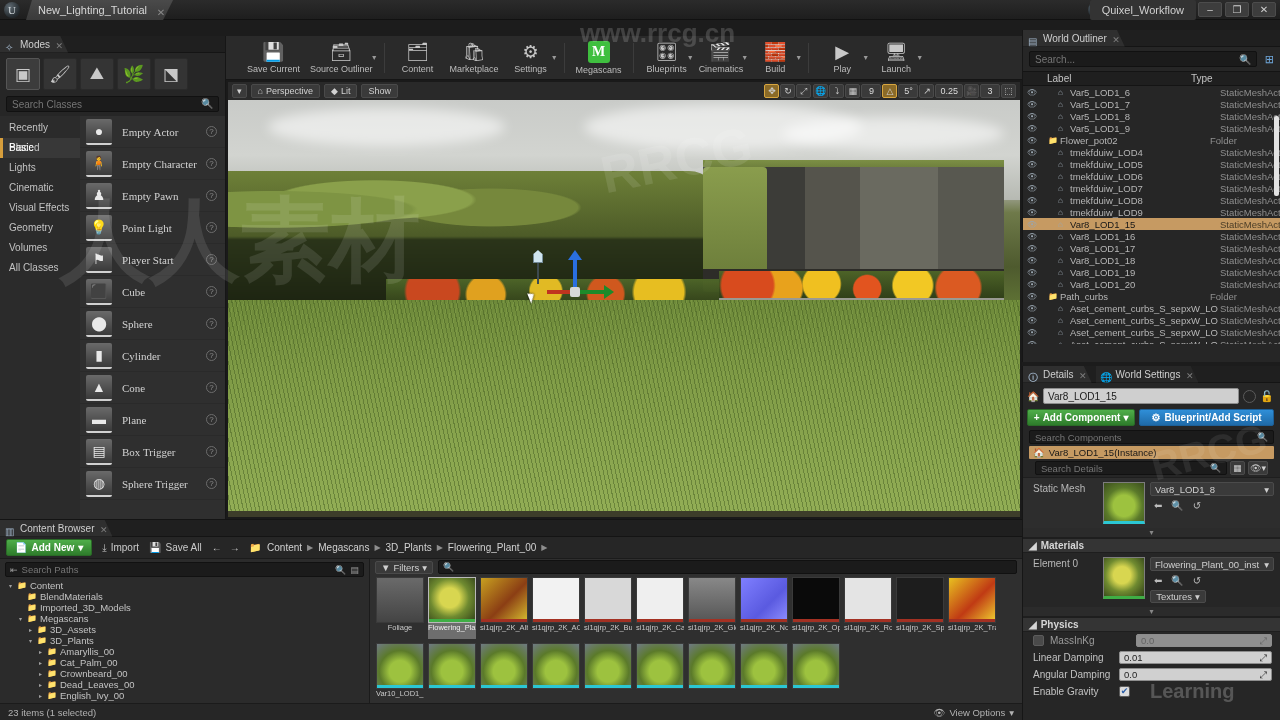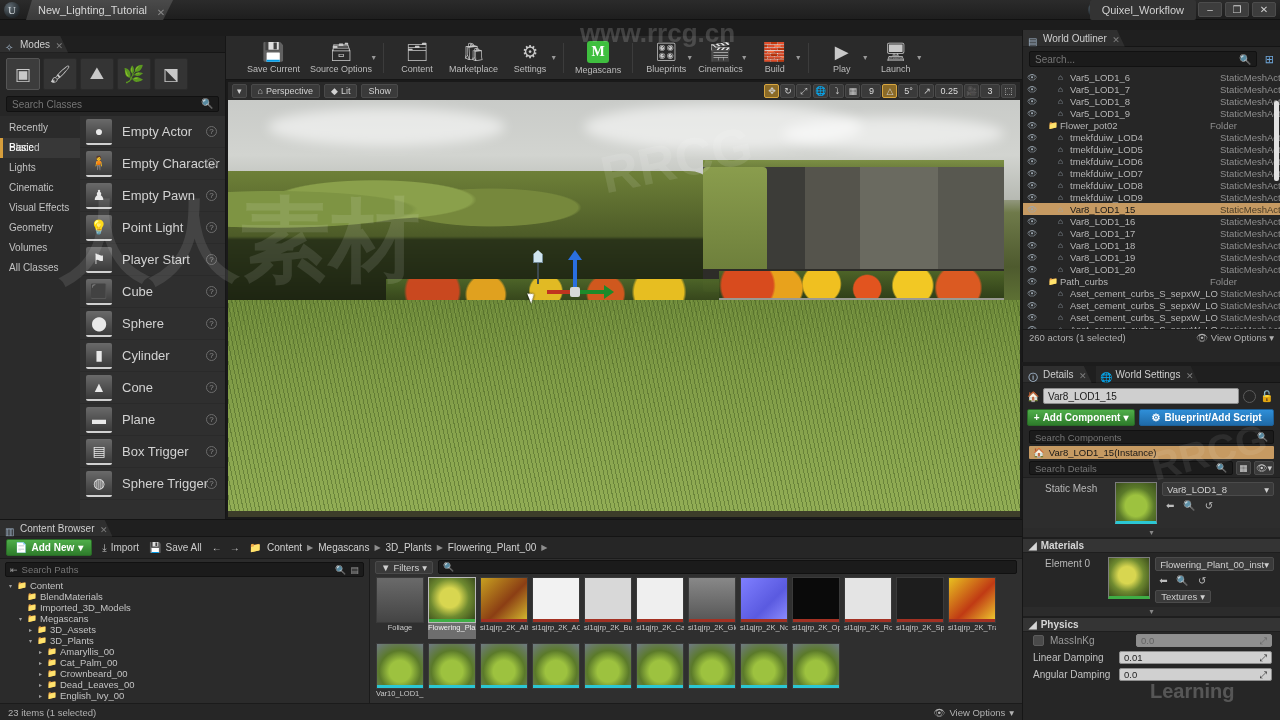--- a/index.html
+++ b/index.html
@@ -111,21 +111,21 @@
     height:32px; display:flex; align-items:center; padding-left:6px;
     border-bottom:1px solid #2a2a2a; position:relative;
   }
   .class-thumb {
     width:26px; height:26px; border-radius:2px; margin-right:10px;
     background: linear-gradient(#6a6a6a,#3a3a3a);
     border-bottom:2px solid #d0d0d0;
     display:flex; align-items:center; justify-content:center;
     font-size:14px; color:#e9e9e9;
   }
-  .class-name { font-size:13px; color:#d2d2d2; }
+  .class-name { font-size:11px; color:#d2d2d2;font-family:Liberation Serif, serif; }
   .class-help {
     position:absolute; right:8px; top:10px; width:11px; height:11px;
     border:1px solid #6c6c6c; border-radius:50%; color:#8d8d8d;
     font-size:8px; line-height:9px; text-align:center;
   }
 
   
   .main-toolbar {
     position:absolute; left:226px; top:36px; width:796px; height:44px;
     background:#2a2a2a; border-bottom:1px solid #151515;
@@ -375,33 +375,33 @@
   .det-input input {
     flex:1; background:transparent; border:0; outline:none;
     color:#8a8a8a; font-size:9.5px; padding-left:5px;
     font-family:"Liberation Sans", sans-serif;
   }
   .comp-row {
     margin:2px 6px; height:13px; background:#c69a62; border-radius:1px;
     display:flex; align-items:center; padding-left:4px; gap:4px;
     font-size:9.5px; color:#171717;
   }
-  .det-toolrow { display:flex; align-items:center; margin:2px 6px; gap:3px; }
+  .det-toolrow { display:flex; align-items:center; margin:2px 12px; gap:3px; }
   .det-toolrow .det-input { flex:1; margin:0; }
   .tbtn {
     width:15px; height:14px; background:#3a3a3a; border:1px solid #4b4b4b;
     border-radius:2px; font-size:9px; line-height:12px; text-align:center; color:#cfcfcf;
   }
 
   .sec-header {
     height:15px; background:#343434; border-top:1px solid #1e1e1e;
     border-bottom:1px solid #1e1e1e; display:flex; align-items:center;
     padding-left:6px; font-size:10px; font-weight:bold; color:#d6d6d6; gap:4px;
   }
-  .prop-row { display:flex; align-items:flex-start; padding:4px 6px 4px 12px; }
+  .prop-row { display:flex; align-items:flex-start; padding:4px 6px 4px 0; }
   .prop-lab {
     width:80px; padding-left:10px; font-size:10px; color:#b8b8b8; line-height:14px;
   }
   .prop-val { flex:1; display:flex; gap:5px; }
   .mesh-thumb {
     width:42px; height:42px; border:1px solid #7d7d7d; border-bottom:3px solid #2bc7d4;
     background: radial-gradient(circle at 50% 60%, #9dc23f 0 35%, #5b7a2a 60%, #3b4d1d 100%);
     position:relative;
   }
   .mesh-thumb.mat {
@@ -636,21 +636,21 @@
     </div>
   </div>
 
   <div class="main-toolbar" id="main-toolbar">
       <div class="tb-btn">
         <div class="tb-ico">💾</div>
         <div class="tb-lab">Save Current</div>
       </div>
       <div class="tb-btn">
         <div class="tb-ico">🗃</div>
-        <div class="tb-lab">Source Options</div>
+        <div class="tb-lab">Source Outliner</div>
         <div class="tb-caret">▼</div>
       </div>
       <div class="tb-sep"></div>
       <div class="tb-btn">
         <div class="tb-ico">🗂</div>
         <div class="tb-lab">Content</div>
       </div>
       <div class="tb-btn">
         <div class="tb-ico">🛍</div>
         <div class="tb-lab">Marketplace</div>
@@ -769,20 +769,24 @@
         <span class="tclose">✕</span>
       </div>
     </div>
     <div style="display:flex;align-items:center;">
       <div class="out-search" style="flex:1">
         <input type="text" placeholder="Search..." style="">
         <span style="padding:0 4px;font-size:10px;color:#909090">🔍</span>
       </div>
       <span style="padding:0 6px 0 2px;font-size:11px;color:#6fa8dc">⊞</span>
     </div>
+    <div class="out-head">
+      <div class="c1">Label</div>
+      <div class="c2">Type</div>
+    </div>
     <div class="out-list" id="out-list">
       <div class="out-scroll"></div>
     <div class="out-row">
           <span class="eye">👁</span>
           <span class="ind" style="width:18px"></span>
           <span class="tico">⌂</span>
           <span class="lbl">Var5_LOD1_6</span>
           <span class="typ">StaticMeshActor</span>
         </div>
         <div class="out-row">
@@ -926,26 +930,20 @@
           <span class="typ">StaticMeshActor</span>
         </div>
         <div class="out-row">
           <span class="eye">👁</span>
           <span class="ind" style="width:18px"></span>
           <span class="tico">⌂</span>
           <span class="lbl">Aset_cement_curbs_S_sepxW_LO</span>
           <span class="typ">StaticMeshActor</span>
         </div>
       </div>
-    <div class="out-foot">
-      <span>260 actors (1 selected)</span>
-      <span>
-        👁 <span>View Options</span> ▾
-      </span>
-    </div>
   </div>
 
   <div class="details">
     <div class="panel-tabbar">
       <div class="panel-tab">
         <span class="ticon">🛈</span>
         <span>Details</span>
         <span class="tclose">✕</span>
       </div>
       <div class="panel-tab" style="background:#272727;margin-left:4px;">
@@ -1058,20 +1056,24 @@
             <span>0.01</span>
             <span>⤢</span>
           </span>
         </div>
         <div class="phys-row">
           <span class="phys-lab on">Angular Damping</span>
           <span class="phys-field">
             <span>0.0</span>
             <span>⤢</span>
           </span>
+        </div>
+        <div class="phys-row">
+          <span class="phys-lab on">Enable Gravity</span>
+          <span class="phys-check checked">✔</span>
         </div>
       </div>
   </div>
 
   <div class="content-browser">
     <div class="panel-tabbar">
       <div class="panel-tab">
         <span class="ticon">▥</span>
         <span>Content Browser</span>
         <span class="tclose">✕</span>

